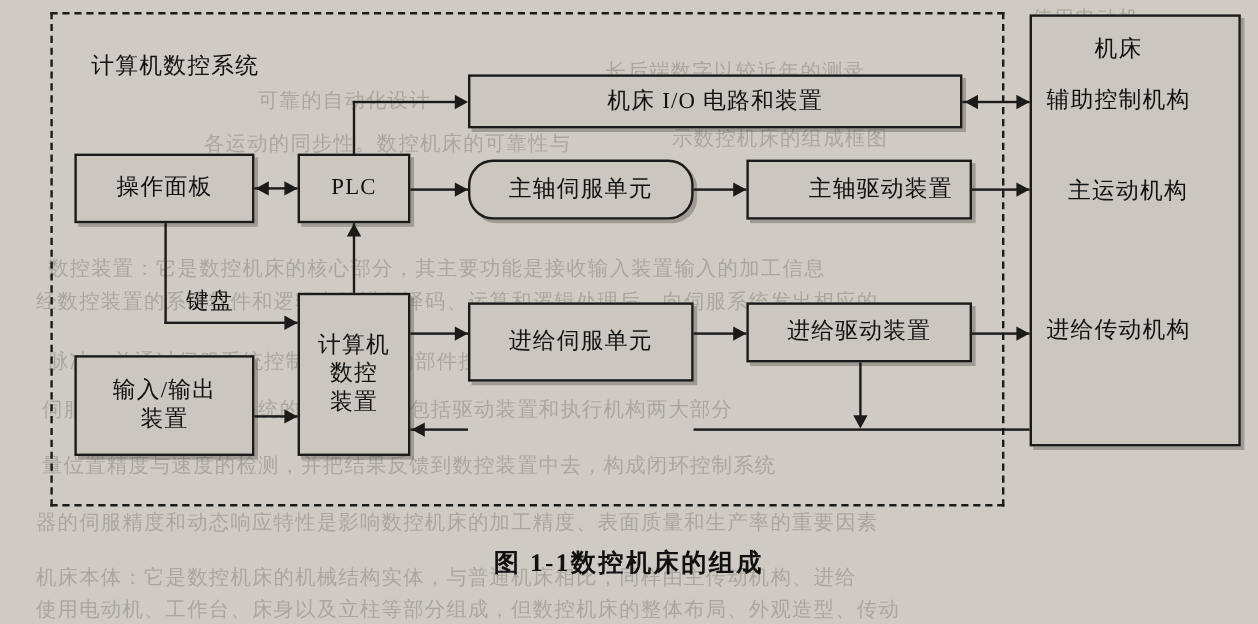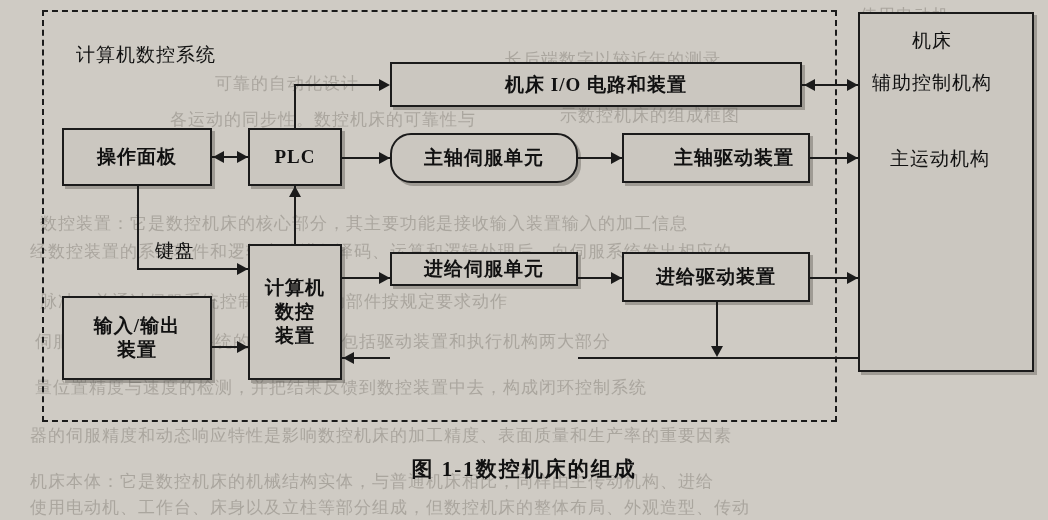--- a/index.html
+++ b/index.html
@@ -38,21 +38,20 @@
     background: #cbc7c0;
     color: #111;
     display: flex;
     align-items: center;
     justify-content: center;
     text-align: center;
     font-size: 19px;
     line-height: 1.25;
     letter-spacing: 1px;
     box-shadow: 3px 3px 0 rgba(70,66,60,0.35);
-    font-weight: bold;
   }
   .box.tall {
     flex-direction: column;
   }
   .plain {
     position: absolute;
     color: #111;
     font-size: 19px;
     letter-spacing: 1px;
     white-space: nowrap;
@@ -156,34 +155,35 @@
     <span>输入/输出</span>
     <span>装置</span>
   </div>
 
   <div class="box tall" style="left:248px; top:244px; width:94px; height:136px;">
     <span>计算机</span>
     <span>数控</span>
     <span>装置</span>
   </div>
 
-  <div class="box" style="left:390px; top:252px; width:188px; height:34px;">
+  <div class="box" style="left:390px; top:252px; width:188px; height:66px;">
     <span>进给伺服单元</span>
   </div>
 
   <div class="box" style="left:622px; top:252px; width:188px; height:50px;align-items:center;">
     <span>进给驱动装置</span>
   </div>
 
 
   <div class="box" style="left:858px; top:12px; width:176px; height:360px;"></div>
 
   <div class="plain" style="left:912px; top:28px;">机床</div>
   <div class="plain" style="left:872px; top:70px;">辅助控制机构</div>
   <div class="plain" style="left:890px; top:146px;">主运动机构</div>
+  <div class="plain" style="left:872px; top:262px;">进给传动机构</div>
 
   <div class="plain" style="left:155px; top:238px;">键盘</div>
 
   <div class="line vline" style="left:294px; top:84px; height:46px;"></div>
   <div class="line hline" style="left:294px; top:84px; width:86px;"></div>
   <div class="arrow right" style="left:379px; top:79px;"></div>
 
   <div class="line hline" style="left:802px; top:84px; width:56px;"></div>
   <div class="arrow left" style="left:804px; top:79px;"></div>
   <div class="arrow right" style="left:847px; top:79px;"></div>

